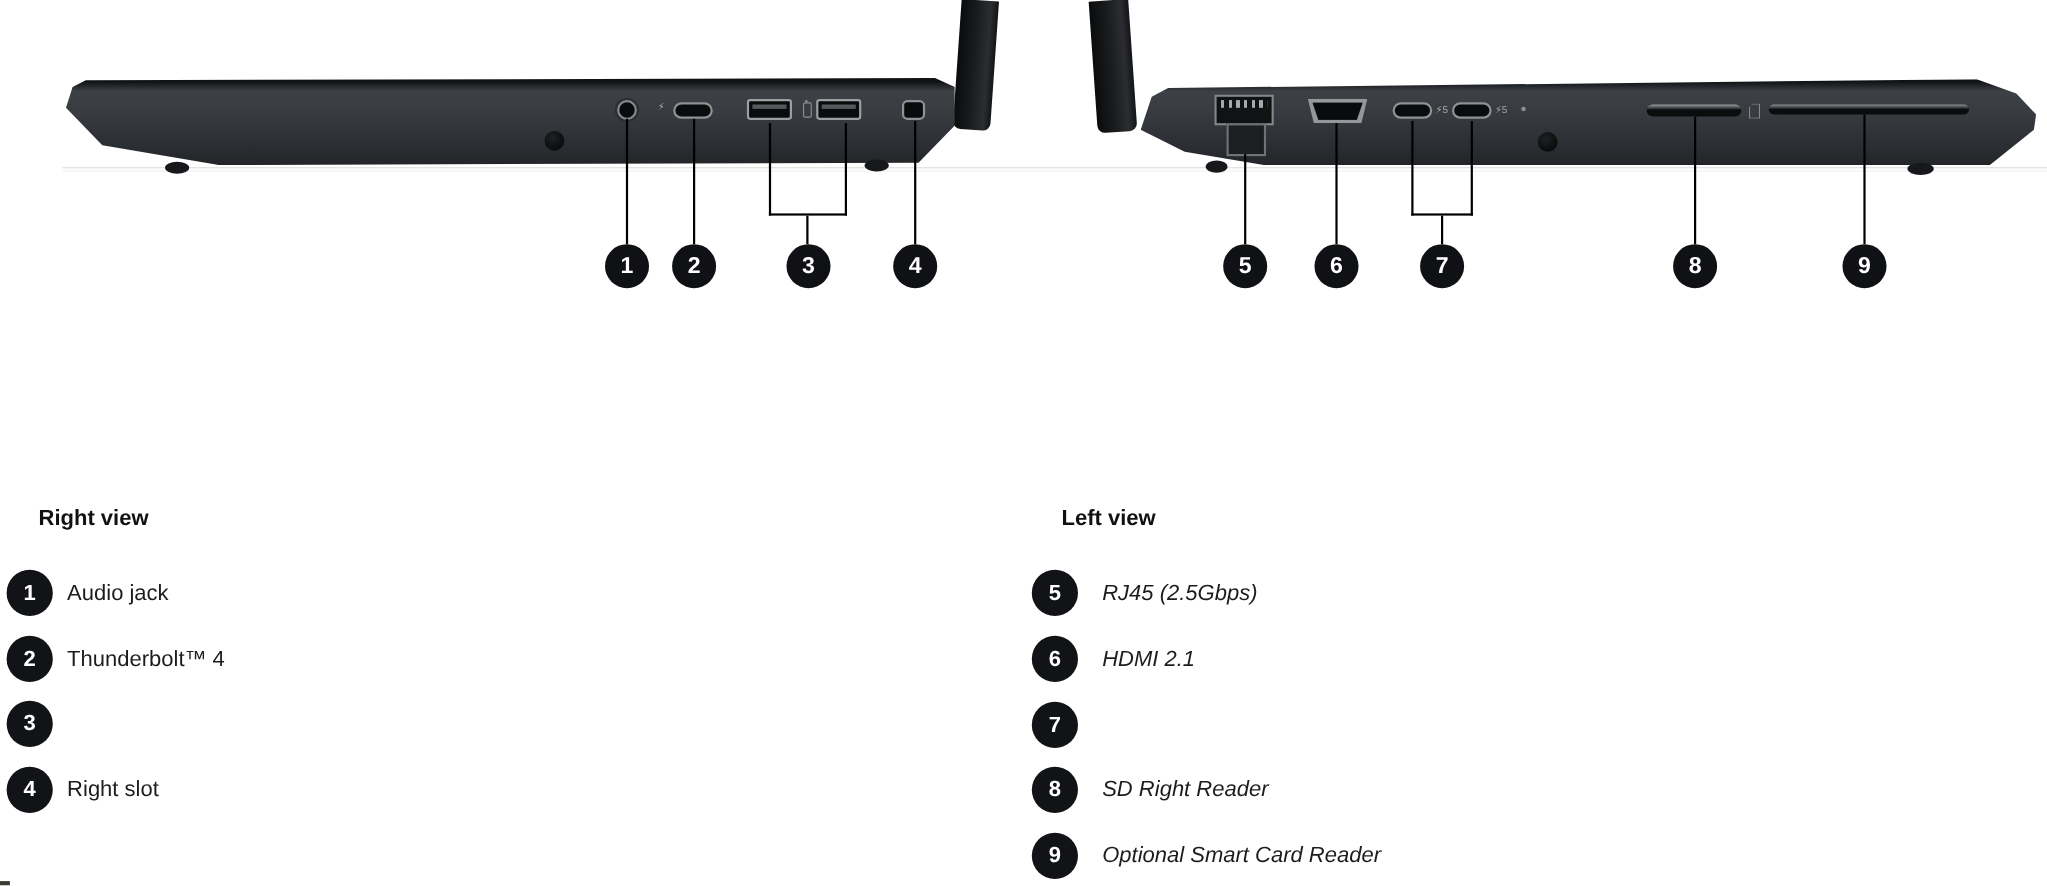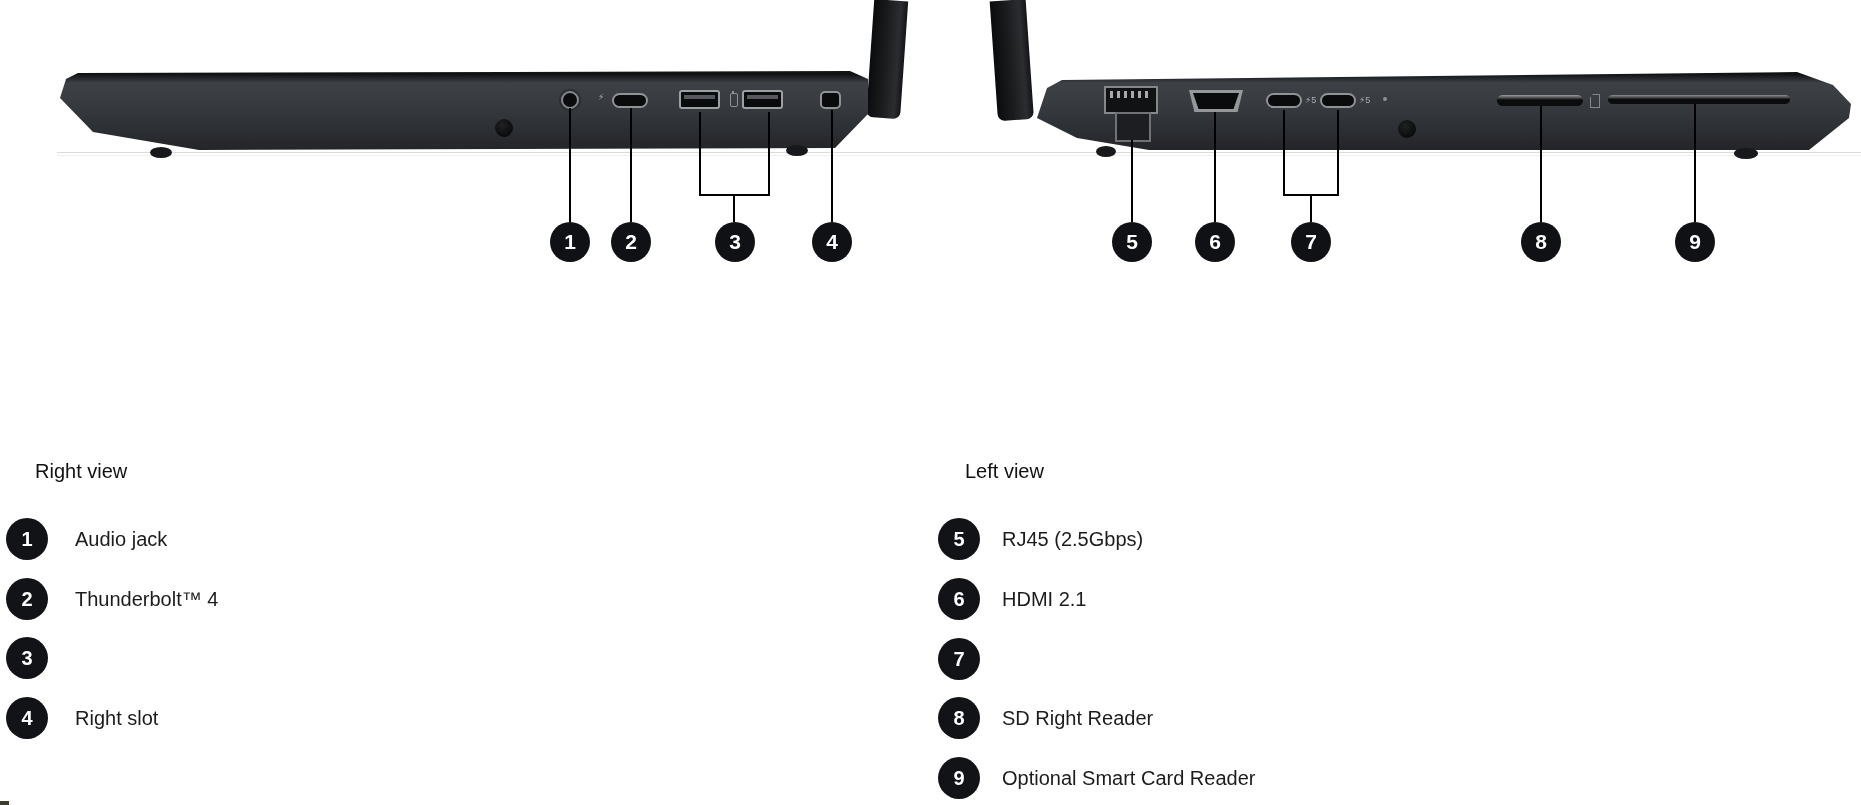--- a/index.html
+++ b/index.html
@@ -48,27 +48,27 @@
   .scslot{width:182px;height:9px;border-radius:5px;background:linear-gradient(180deg,#8d9194 0%,#0b0c0d 50%);}
   .led{width:4px;height:4px;border-radius:50%;background:#8d9194;}
 
   
   .cline{width:2px;background:#000;}
   .chbar{height:2px;background:#000;}
   .cbubble{width:40px;height:40px;top:222px;border-radius:50%;background:#101114;
            color:#fff;font-weight:bold;font-size:21px;display:flex;align-items:center;justify-content:center;}
 
   
-  .legend-title{font-size:20px;font-weight:normal;color:#111;line-height:24px;}
+  .legend-title{font-size:20px;font-weight:bold;color:#111;line-height:24px;}
   .legrow{display:flex;align-items:center;height:42px;}
   .legbadge{width:42px;height:42px;border-radius:50%;background:#121316;color:#fff;font-weight:bold;
             font-size:20px;display:flex;align-items:center;justify-content:center;flex:0 0 42px;}
   .leglabel{font-size:20px;color:#1c1c1c;white-space:nowrap;}
-  .col-r .leglabel{margin-left:27px;}
-  .col-l .leglabel{margin-left:22px;}
+  .col-r .leglabel{margin-left:13px;}
+  .col-l .leglabel{margin-left:22px;font-style:italic;}
 
   .corner-speck{left:0;top:801px;width:9px;height:4px;background:#3c3b2f;}
 </style>
 </head>
 <body>
 
 <div class="abs ground"></div>
 <div class="abs ground2"></div>
 
 <div>

